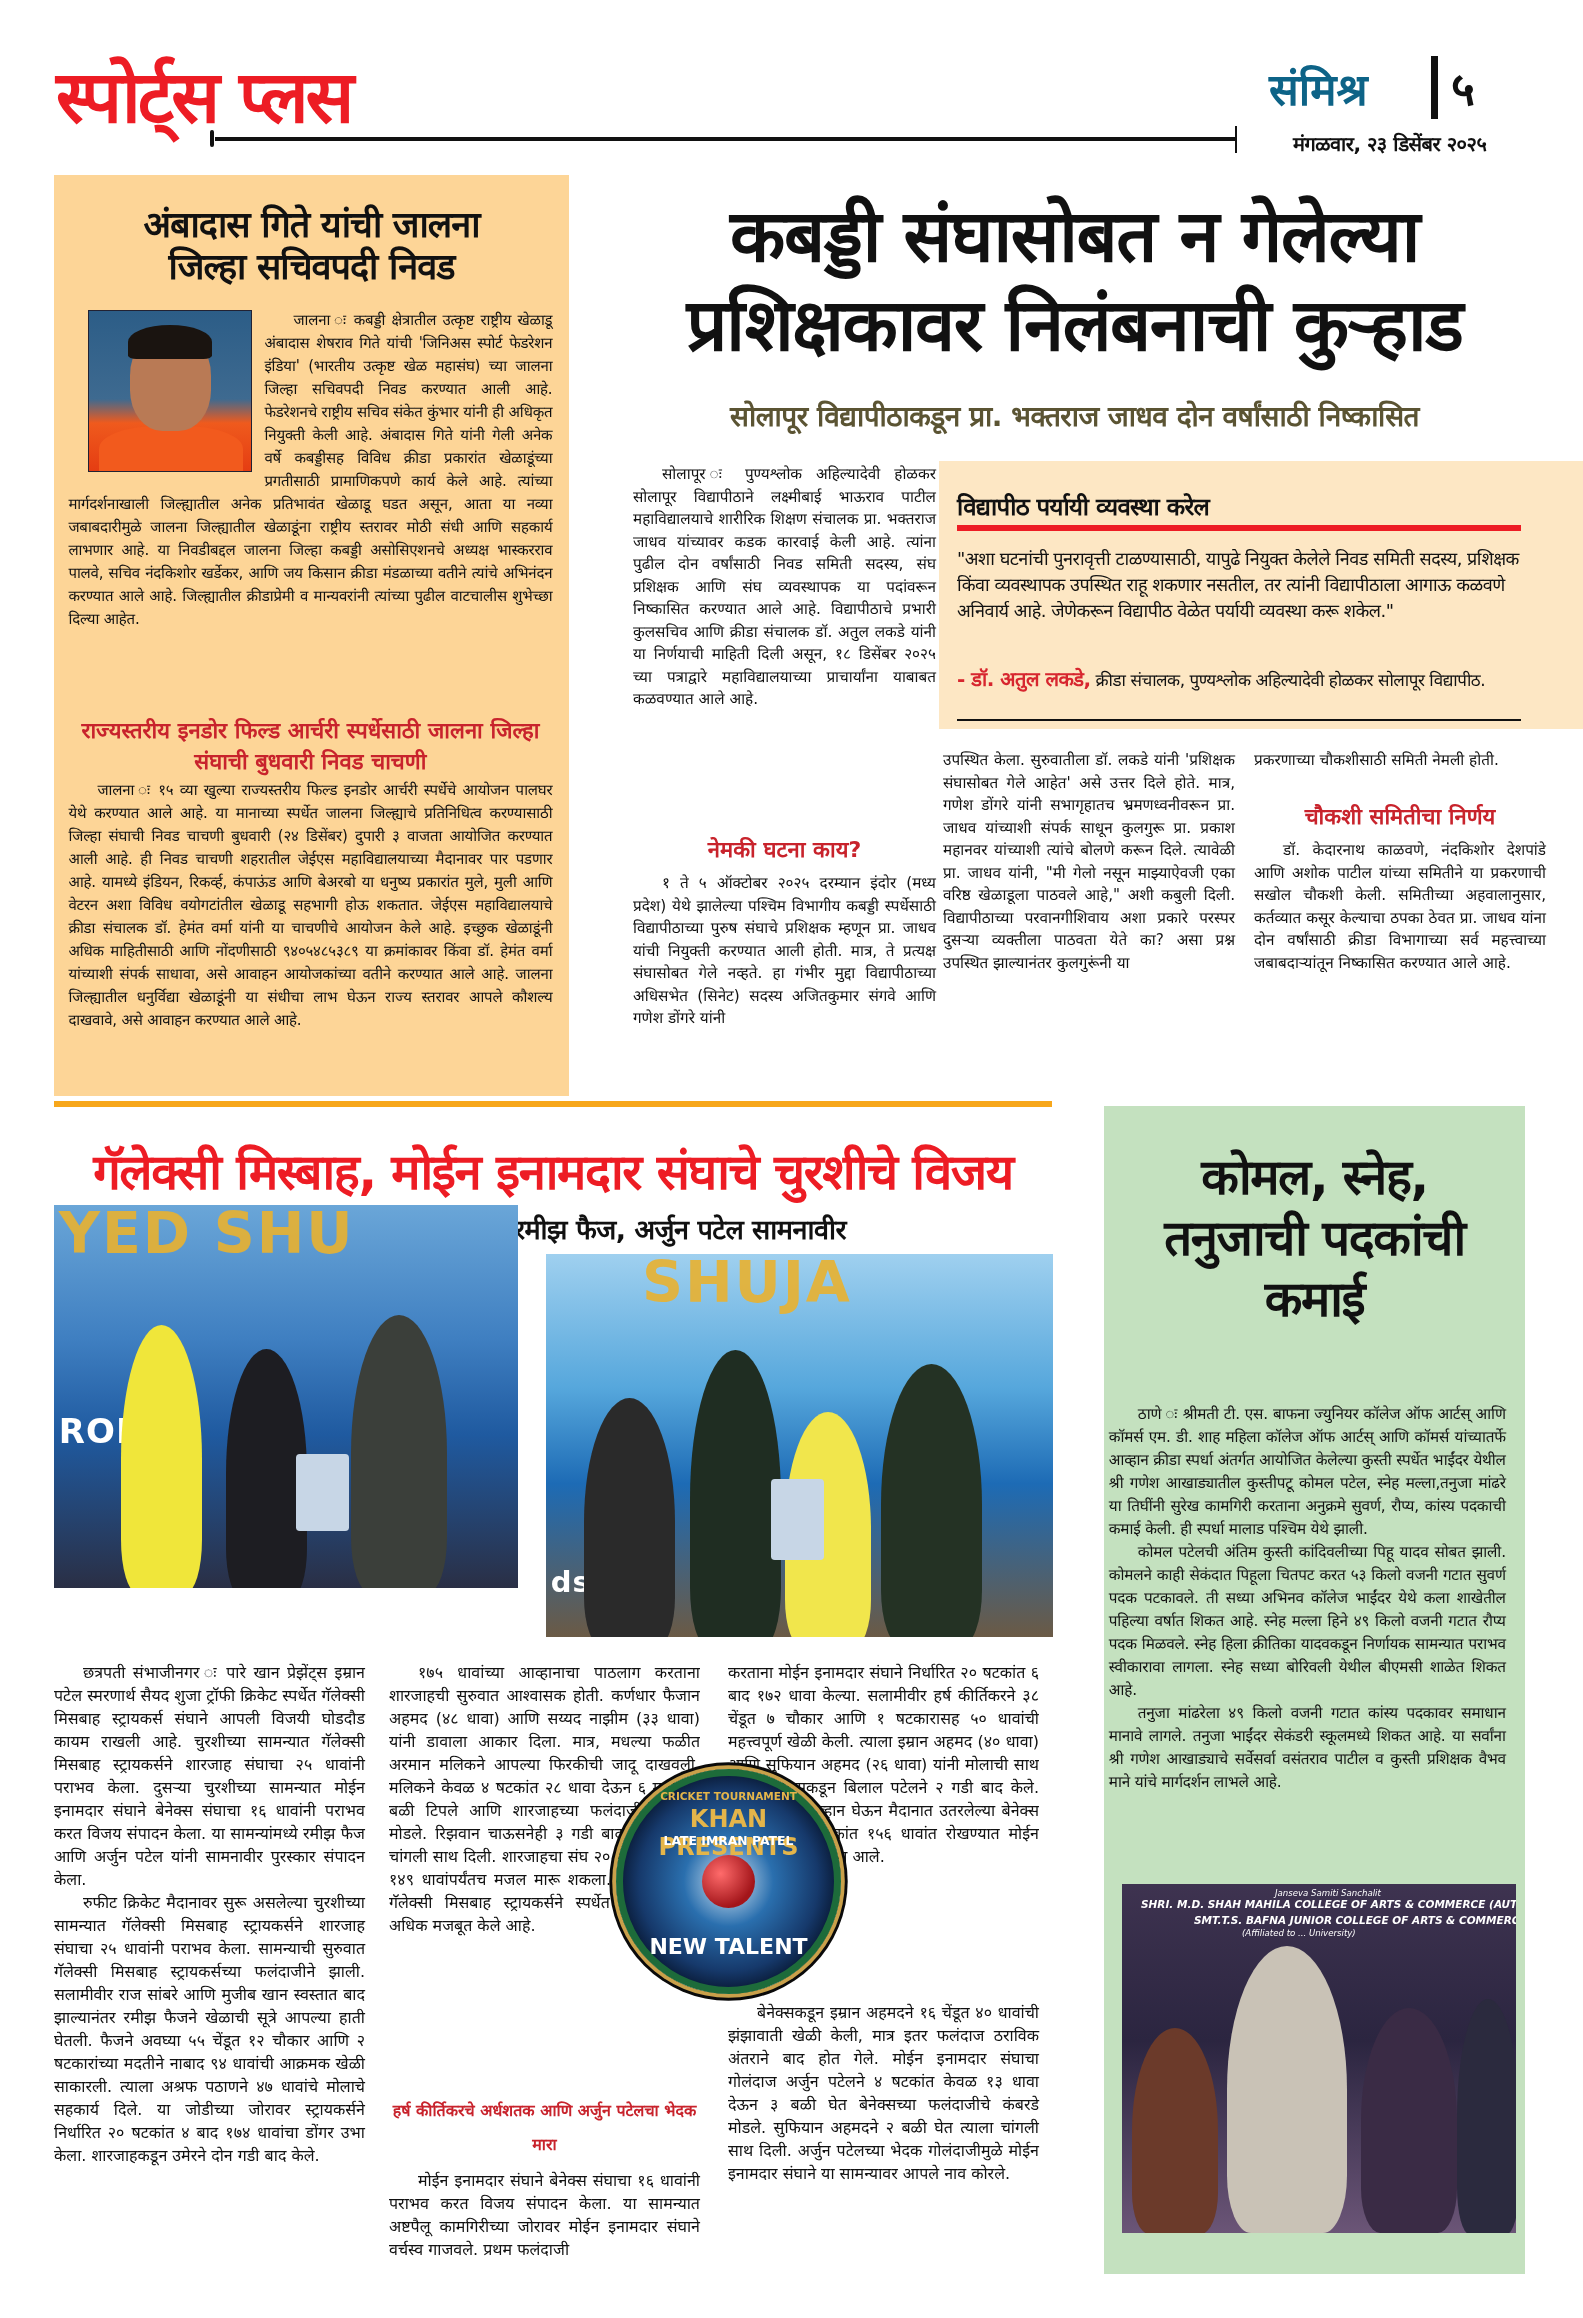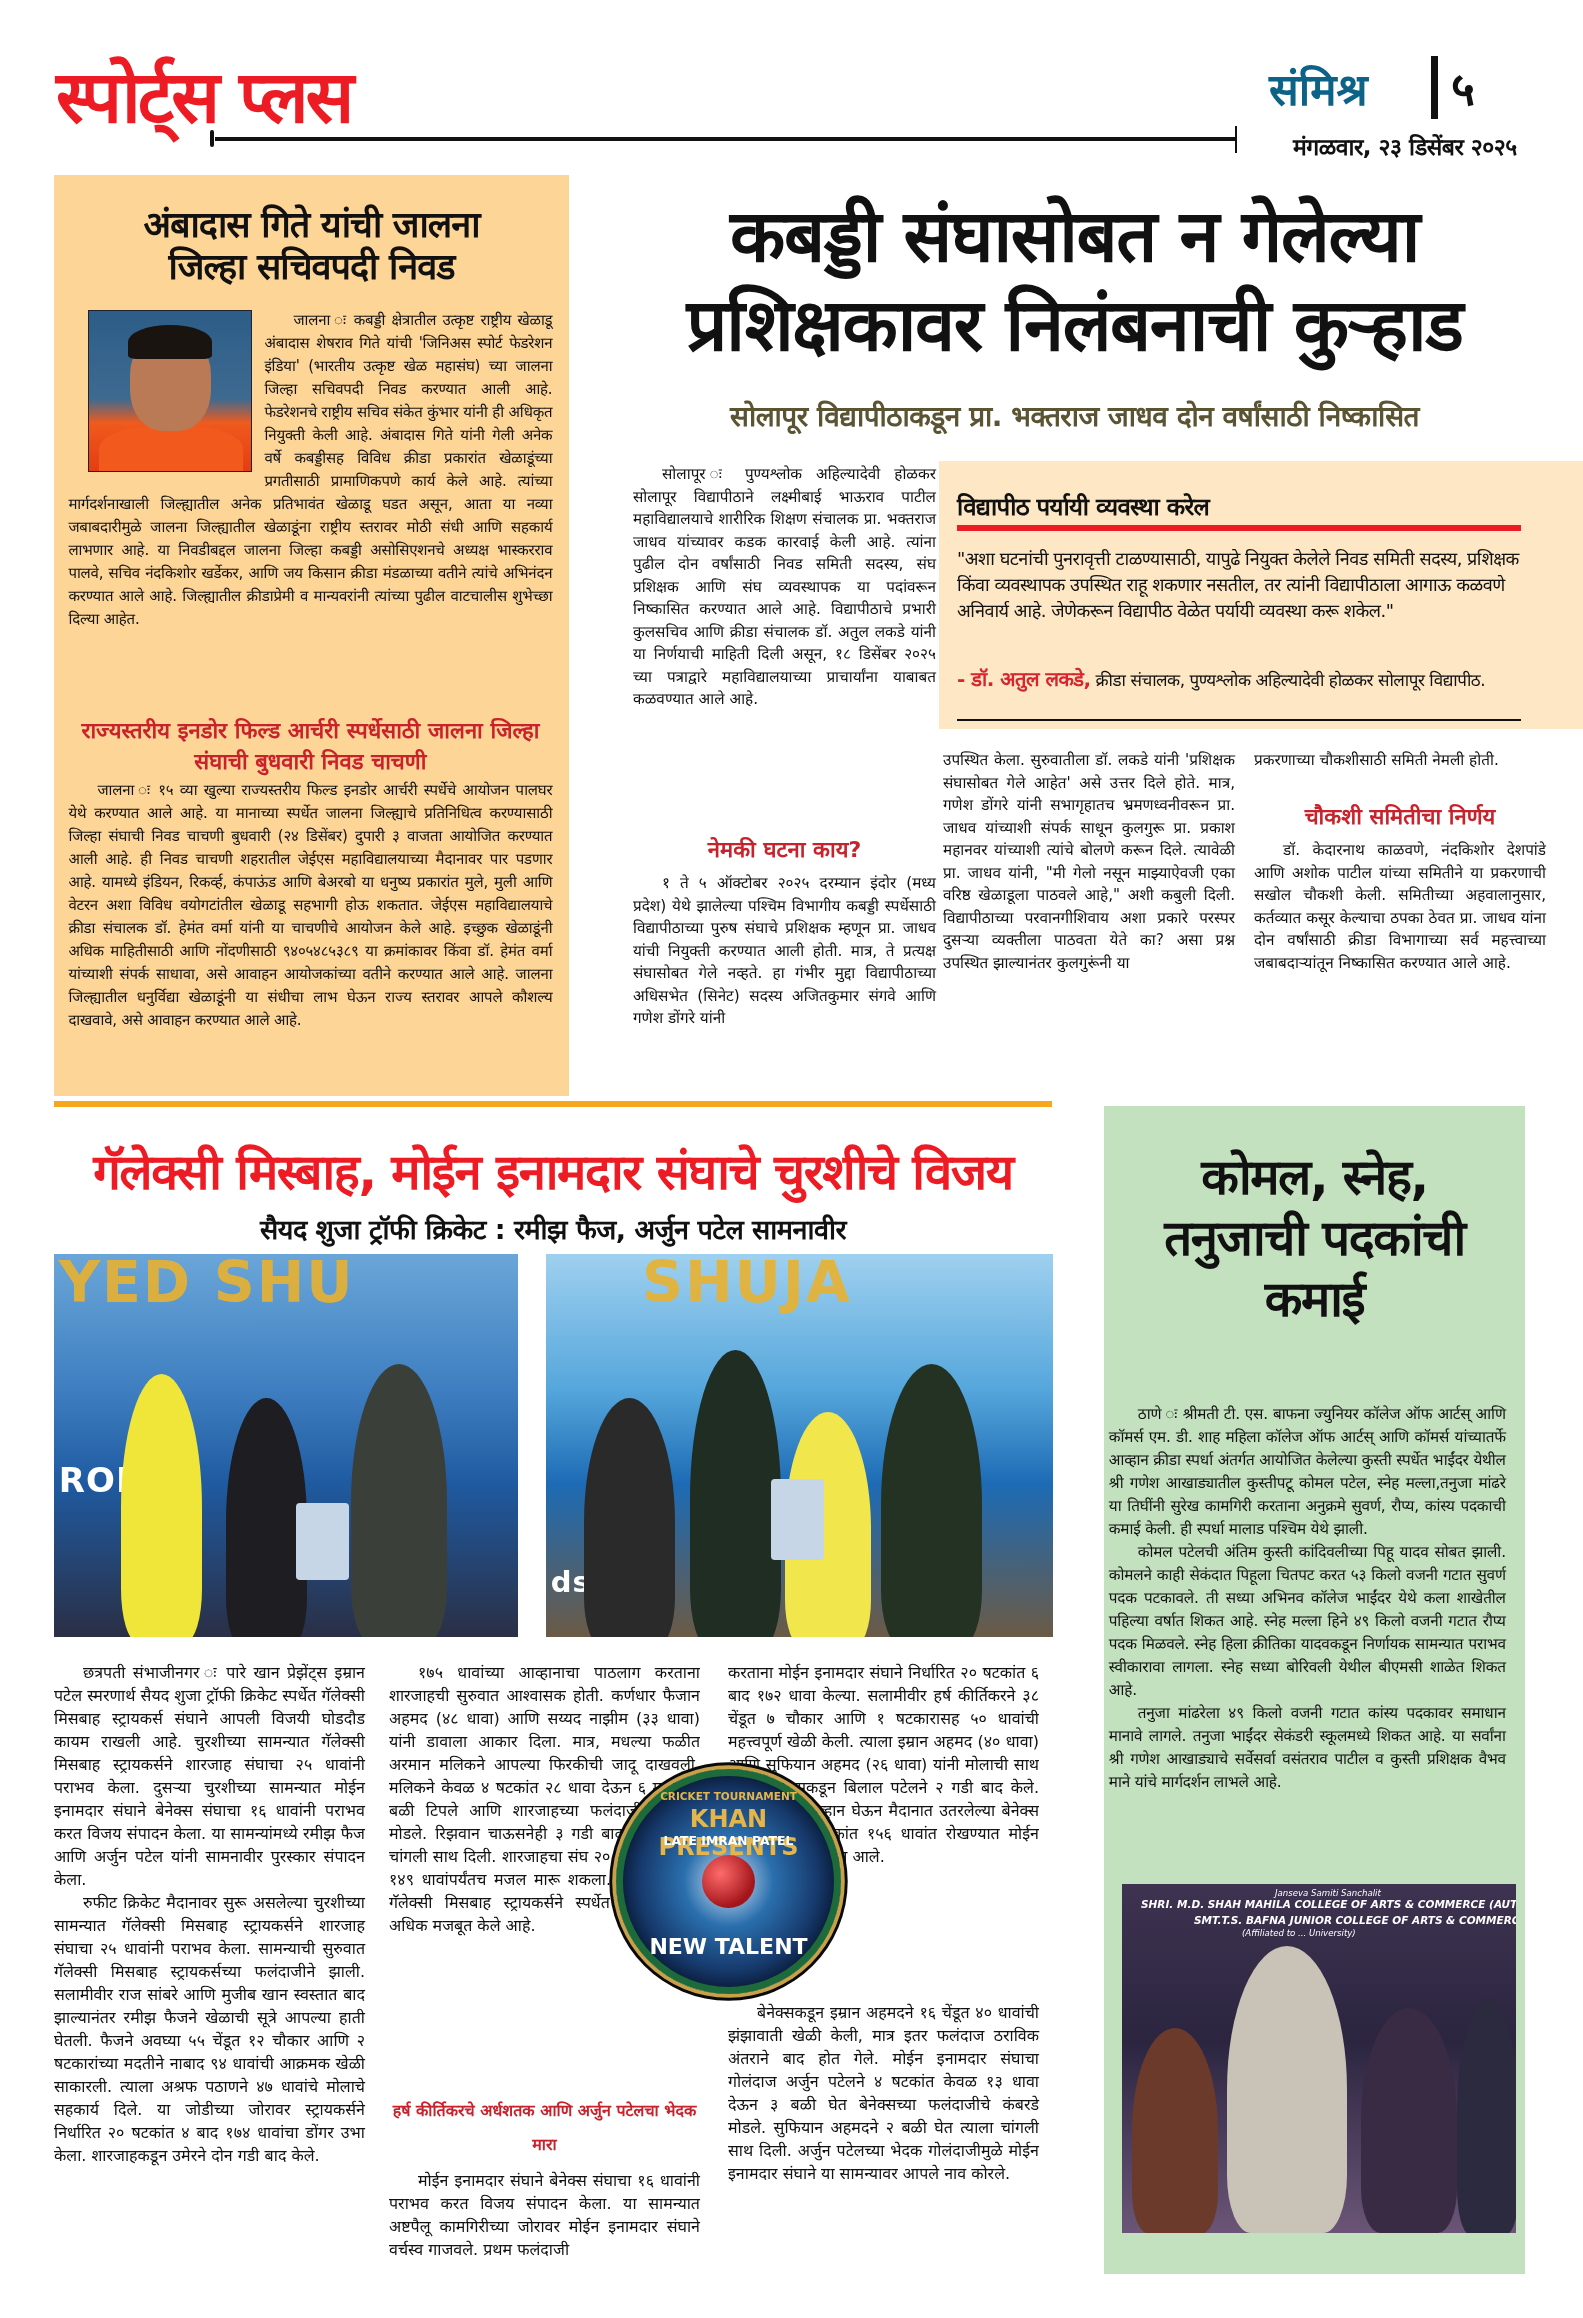--- a/index.html
+++ b/index.html
@@ -13,21 +13,21 @@
   .subhead-red { color: #c8232c; font-weight: bold; text-align: center; font-family: "DejaVu Sans", sans-serif; }
 
   
   #masthead-title { left: 56px; top: 57px; font-size: 72px; font-weight: bold; color: #ed1c24; letter-spacing: -2.9px; line-height: 81px; font-family: "DejaVu Sans", sans-serif; }
   #masthead-rule { left: 215px; top: 137px; width: 1020px; height: 3.8px; background: #111; }
   #masthead-rule::before { content:""; position:absolute; left:-4.8px; top:-6.7px; width:3.8px; height:17px; background:#111; border-radius:1.9px; }
   #masthead-rule::after { content:""; position:absolute; right:-1.9px; top:-11.5px; width:1.9px; height:27px; background:#111; }
   #section-name { left: 1269px; top: 61px; font-size: 44px; font-weight: bold; color: #0d6387; line-height: 57px; }
   #section-divider { left: 1431px; top: 56px; width: 6.7px; height: 63px; background: #111; }
   #page-number { left: 1451px; top: 61px; font-size: 46px; font-weight: bold; color: #111; line-height: 57px; }
-  #issue-date { left: 1293px; top: 130px; font-size: 23px; font-weight: bold; color: #111; letter-spacing: -0.5px; }
+  #issue-date { left: 1293px; top: 130px; font-size: 20px; font-weight: bold; color: #111; letter-spacing: -0.5px; }
 
   
   #left-box { left: 54px; top: 175px; width: 515px; height: 921px; background: #fdd597; }
   #left-title { left: 0; top: 29px; width: 100%; text-align: center; font-size: 36px; line-height: 42px; font-weight: bold; letter-spacing: -1px; }
   #left-photo { left: 34px; top: 135px; width: 164px; height: 162px; background: linear-gradient(180deg, #2c5d87 0%, #3e6a90 55%, #ef5a1d 70%, #e53d12 100%); border: 1px solid #223; overflow: hidden; }
   #left-photo .head { position:absolute; left:41px; top:19px; width:81px; height:101px; background:#b97a55; border-radius: 45% 45% 40% 40%; }
   #left-photo .hair { position:absolute; left:39px; top:14.4px; width:84px; height:34px; background:#1a1410; border-radius: 50% 50% 10% 10%; }
   #left-photo .shirt { position:absolute; left:9.6px; top:115px; width:144px; height:57px; background:#f25a1d; border-radius: 40% 40% 0 0; }
   #left-story-1 { left: 14.4px; top: 134px; width: 484px; }
   #left-story-1 .wrap { float:left; width: 196px; height: 175px; }
@@ -52,21 +52,21 @@
   #sub-chaukashi { left: 1254px; top: 800px; width: 292px; font-size: 22px; line-height: 34px; }
   #col-c2 { left: 1254px; top: 839px; width: 292px; font-size: 15.3px; line-height: 22.5px; }
 
   
   #section-bar { left: 54px; top: 1101px; width: 998px; height: 5.7px; background: #f7a71b; }
 
   
   #cricket-headline { left: 54px; top: 1142px; width: 998px; text-align: center; font-size: 49px; line-height: 62px; color: #ed1c24; }
   #cricket-subheadline { left: 54px; top: 1210px; width: 998px; text-align: center; font-size: 27px; font-weight: bold; letter-spacing: -0.5px; }
   .photo { position:absolute; overflow:hidden; }
-  #cricket-photo-1 { left: 54px; top: 1254px; width: 464px; height: 383px; background: linear-gradient(180deg,#6aa6d8 0%, #3f7fc1 35%, #1f5aa0 60%, #2a2f45 100%); }
+  #cricket-photo-1 { left: 54px; top: 1205px; width: 464px; height: 383px; background: linear-gradient(180deg,#6aa6d8 0%, #3f7fc1 35%, #1f5aa0 60%, #2a2f45 100%); }
   #cricket-photo-2 { left: 546px; top: 1254px; width: 507px; height: 383px; background: linear-gradient(180deg,#9fd0ef 0%, #56a7dc 35%, #1d6bb5 60%, #6b5a45 100%); }
   .banner-letters { position:absolute; font-weight:bold; color:#e9b230; font-size:57px; letter-spacing:1.9px; opacity:.9; }
   .person { position:absolute; border-radius: 50% 50% 20% 20%; }
   .photo-caption-tag { position:absolute; color:#fff; font-weight:bold; font-size:21px; letter-spacing: 1px; }
 
   #cricket-col-1 { left: 54px; top: 1661px; width: 311px; }
   #cricket-col-2 { left: 389px; top: 1661px; width: 311px; }
   #cricket-col-3 { left: 728px; top: 1661px; width: 311px; }
   #sub-harsh { left: 389px; top: 2094px; width: 311px; font-size: 16px; line-height: 34px; }
   #cricket-col-2b { left: 389px; top: 2169px; width: 311px; }

